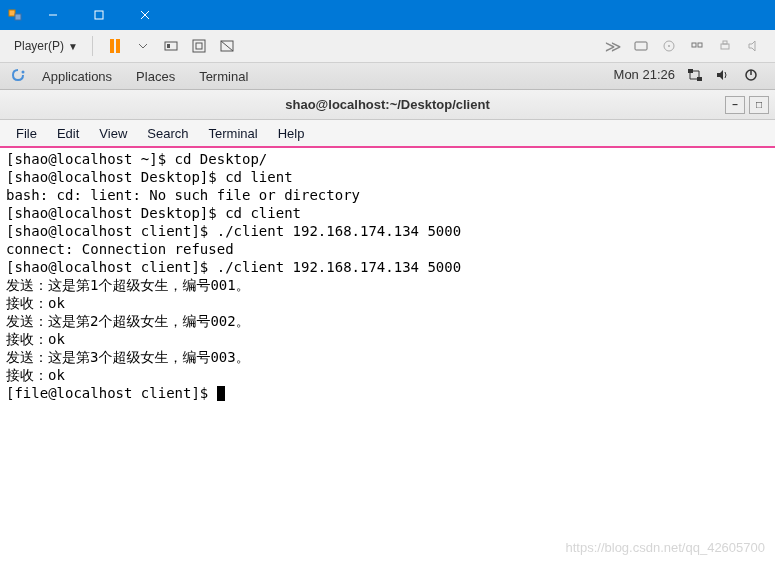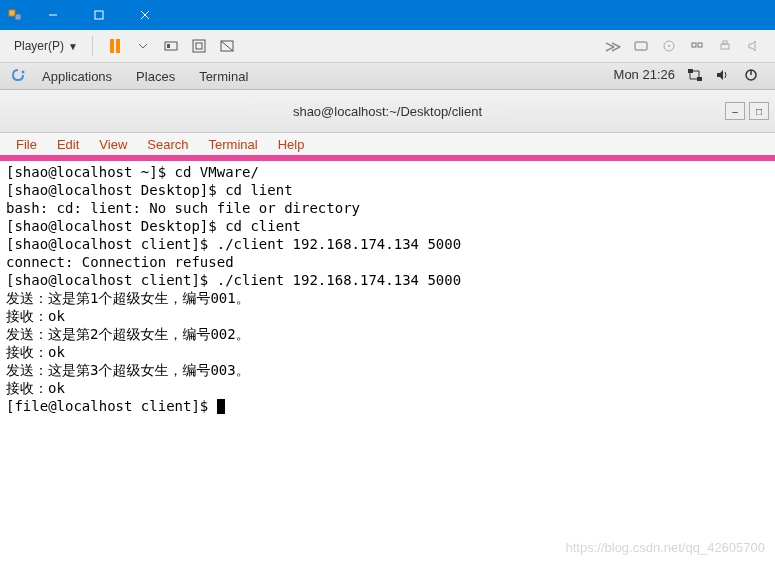--- a/index.html
+++ b/index.html
@@ -24,26 +24,26 @@
     .vm-toolbar .right-icons .tb-icon { color: #888; }
     
     
     .gnome-bar { height: 27px; background: linear-gradient(#e8e8e8, #dcdcdc); border-bottom: 1px solid #bbb; display: flex; align-items: center; font-size: 13px; color: #333; padding: 0 10px; }
     .gnome-bar .gnome-item { padding: 0 12px; cursor: pointer; }
     .gnome-bar .gnome-icon { width: 16px; height: 16px; margin-right: 4px; }
     .gnome-bar .gnome-right { margin-left: auto; display: flex; align-items: flex-start; }
     .gnome-bar .gnome-right .gnome-item { padding: 0 6px; }
     
     
-    .term-titlebar { height: 43px; background: linear-gradient(#f2f2f2, #e6e6e6); border-bottom: 1px solid #c8c8c8; display: flex; align-items: center; justify-content: center; font-size: 13px; font-weight: normal; color: #333; position: relative; }
+    .term-titlebar { height: 30px; background: linear-gradient(#f2f2f2, #e6e6e6); border-bottom: 1px solid #c8c8c8; display: flex; align-items: center; justify-content: center; font-size: 13px; font-weight: bold; color: #333; position: relative; }
     .term-titlebar .term-win-btns { position: absolute; right: 6px; display: flex; }
     .term-titlebar .term-win-btn { width: 20px; height: 18px; border: 1px solid #aaa; background: #eee; margin-left: 4px; display: flex; align-items: center; justify-content: center; font-size: 10px; cursor: pointer; }
     
     
-    .term-menubar { height: 28px; background: #f5f5f5; border-bottom: 6px solid #ec4899; display: flex; align-items: center; font-size: 13px; color: #c2410c; padding-left: 6px; }
+    .term-menubar { height: 28px; background: #f5f5f5; border-bottom: 2px solid #ec4899; display: flex; align-items: center; font-size: 13px; color: #0f172a; padding-left: 6px; }
     .term-menubar .menu-item { padding: 4px 10px; cursor: pointer; }
     
     
     .term-body { background: #fff; padding: 2px 6px; font-family: "DejaVu Sans Mono", "Consolas", monospace; font-size: 14px; line-height: 18px; color: #000; white-space: pre; height: calc(577px - 30px - 33px - 27px - 30px - 28px); overflow: hidden; }
     .term-body .cursor { display: inline-block; width: 8px; height: 15px; background: #000; vertical-align: text-bottom; }
     
     .watermark { position: absolute; bottom: 22px; right: 10px; font-size: 13px; color: rgba(150,150,150,0.4); font-family: Arial; }
   </style>
 </head>
 <body>
@@ -183,21 +183,21 @@
 
 <div class="term-menubar">
   <div class="menu-item">File</div>
   <div class="menu-item">Edit</div>
   <div class="menu-item">View</div>
   <div class="menu-item">Search</div>
   <div class="menu-item">Terminal</div>
   <div class="menu-item">Help</div>
 </div>
 
-<div class="term-body"><span>[shao@localhost ~]$ cd VMware/</span>
+<div class="term-body"><span>[shao@localhost ~]$ cd Desktop/</span>
 <span>[shao@localhost Desktop]$ cd lient</span>
 <span>bash: cd: lient: No such file or directory</span>
 <span>[shao@localhost Desktop]$ cd client</span>
 <span>[shao@localhost client]$ ./client 192.168.174.134 5000</span>
 <span>connect: Connection refused</span>
 <span>[shao@localhost client]$ ./client 192.168.174.134 5000</span>
 <span>发送：这是第1个超级女生，编号001。</span>
 <span>接收：ok</span>
 <span>发送：这是第2个超级女生，编号002。</span>
 <span>接收：ok</span>

